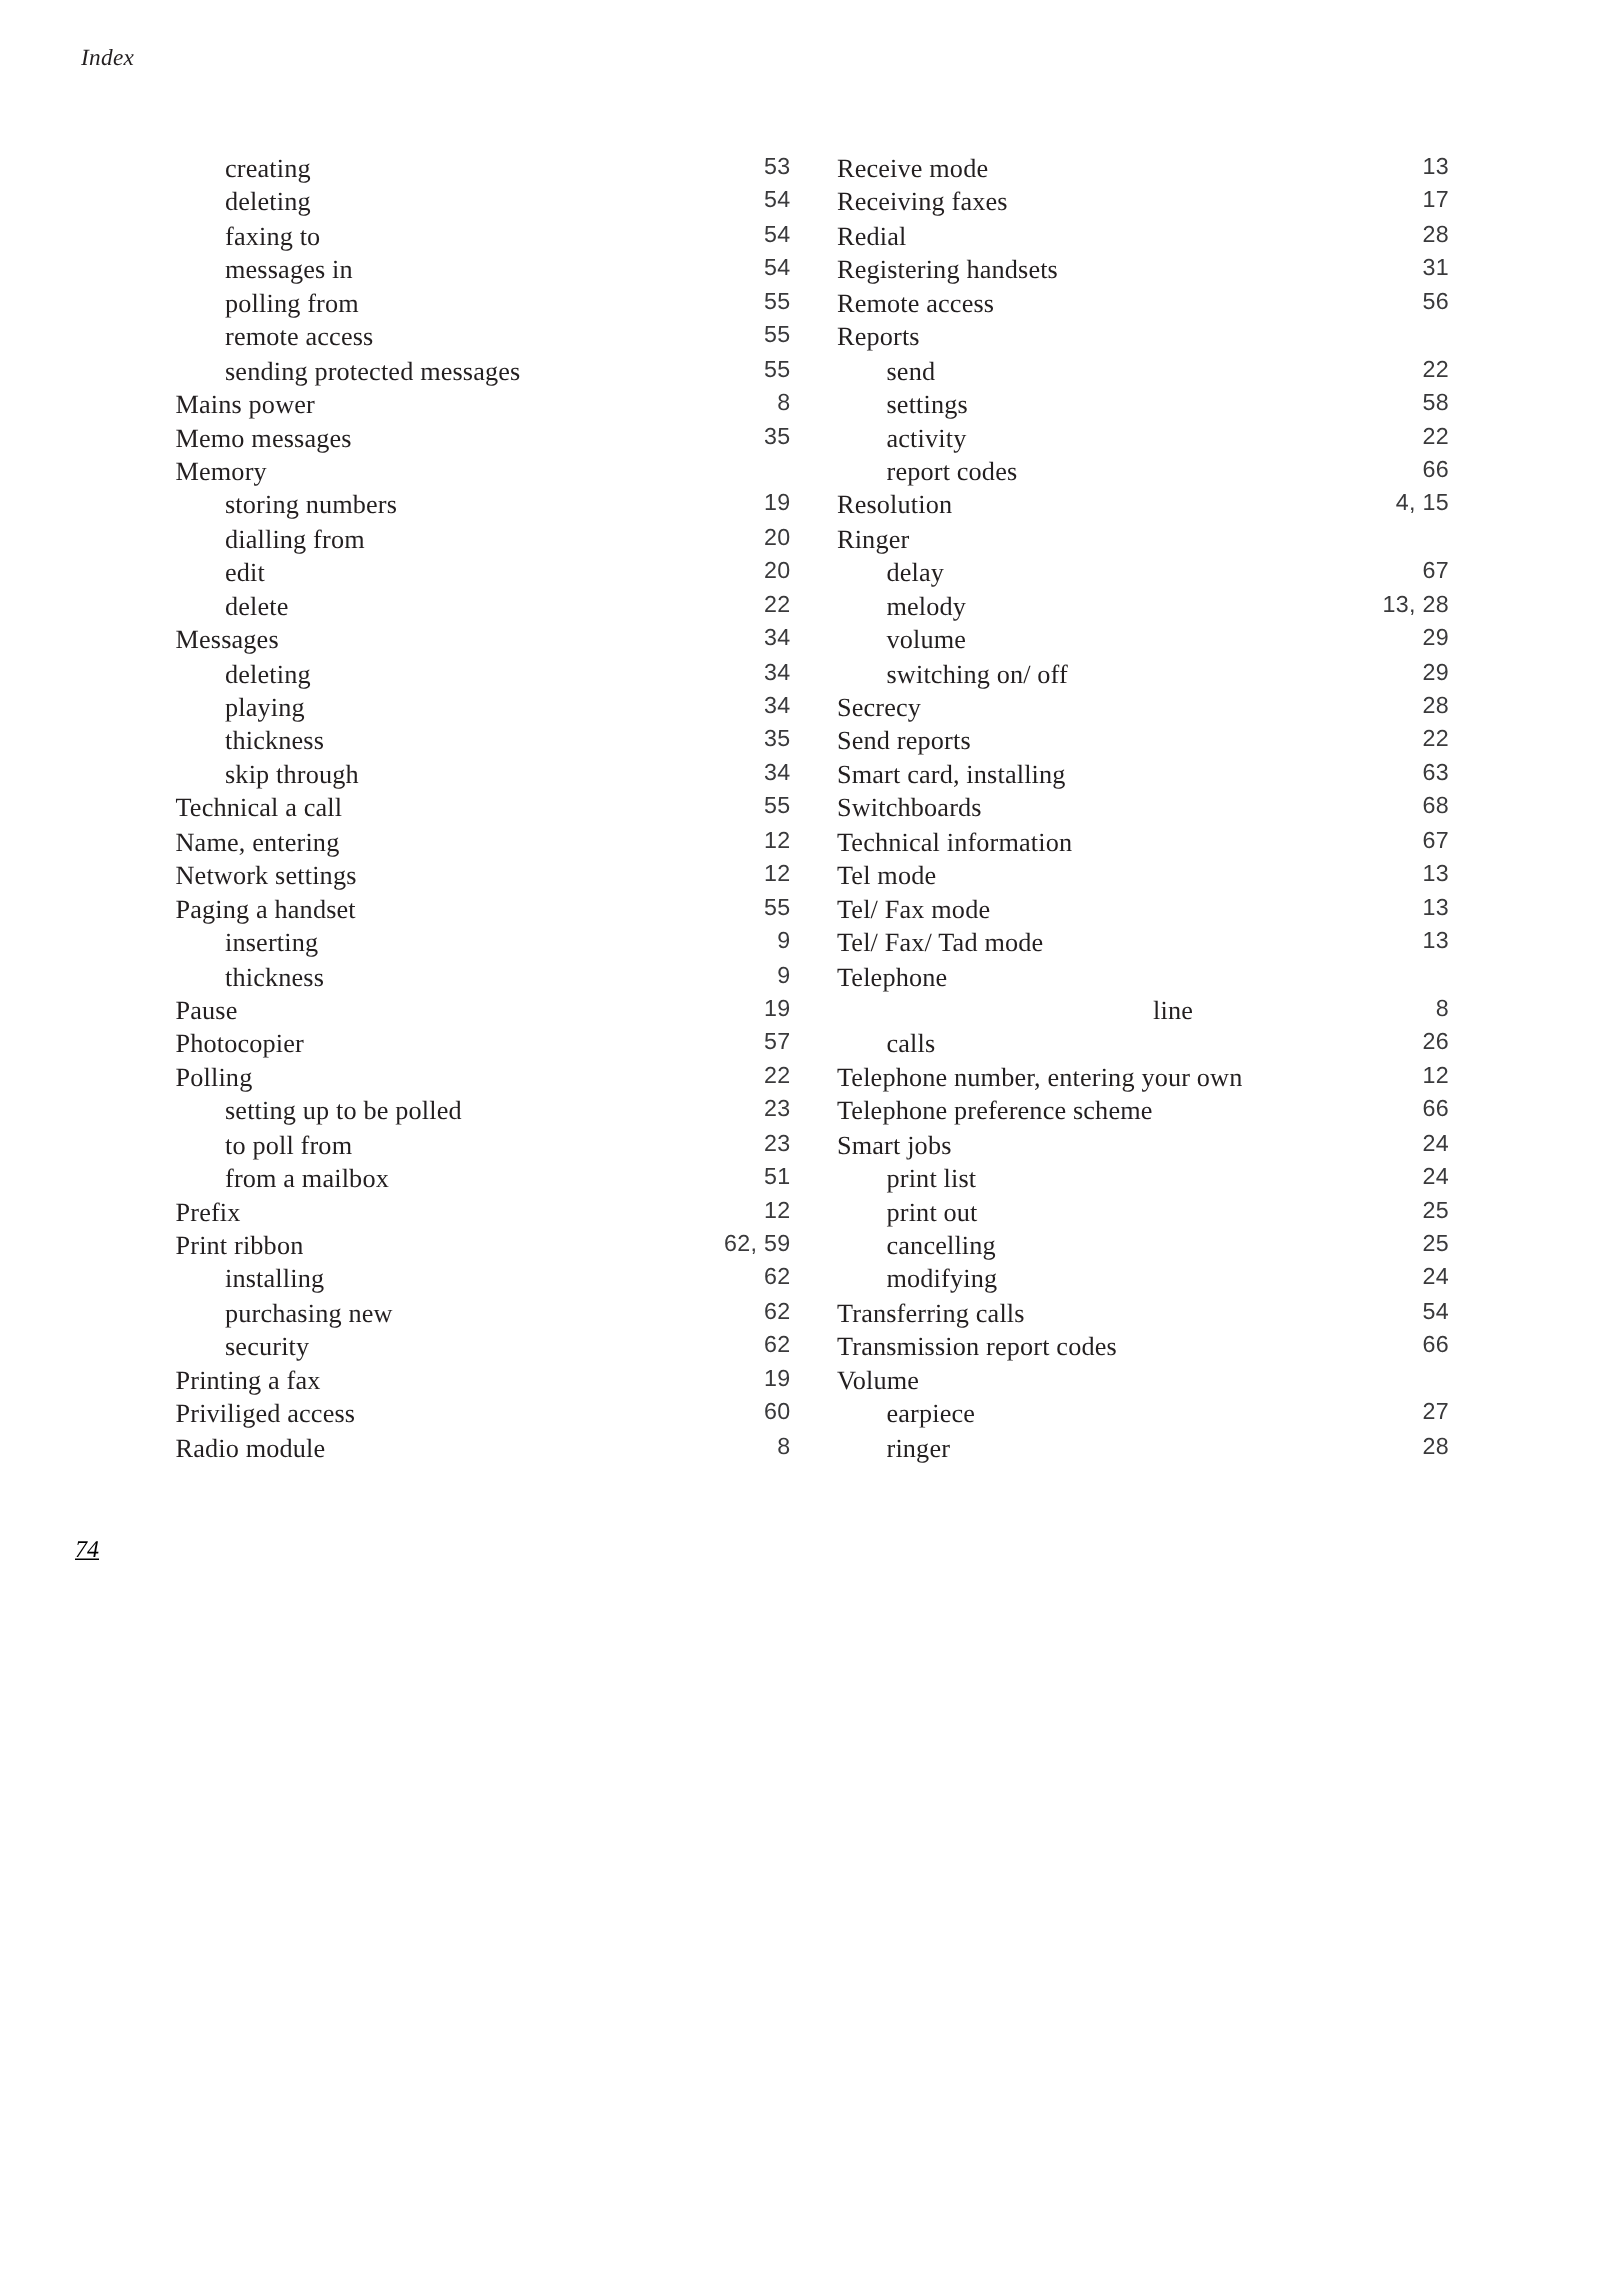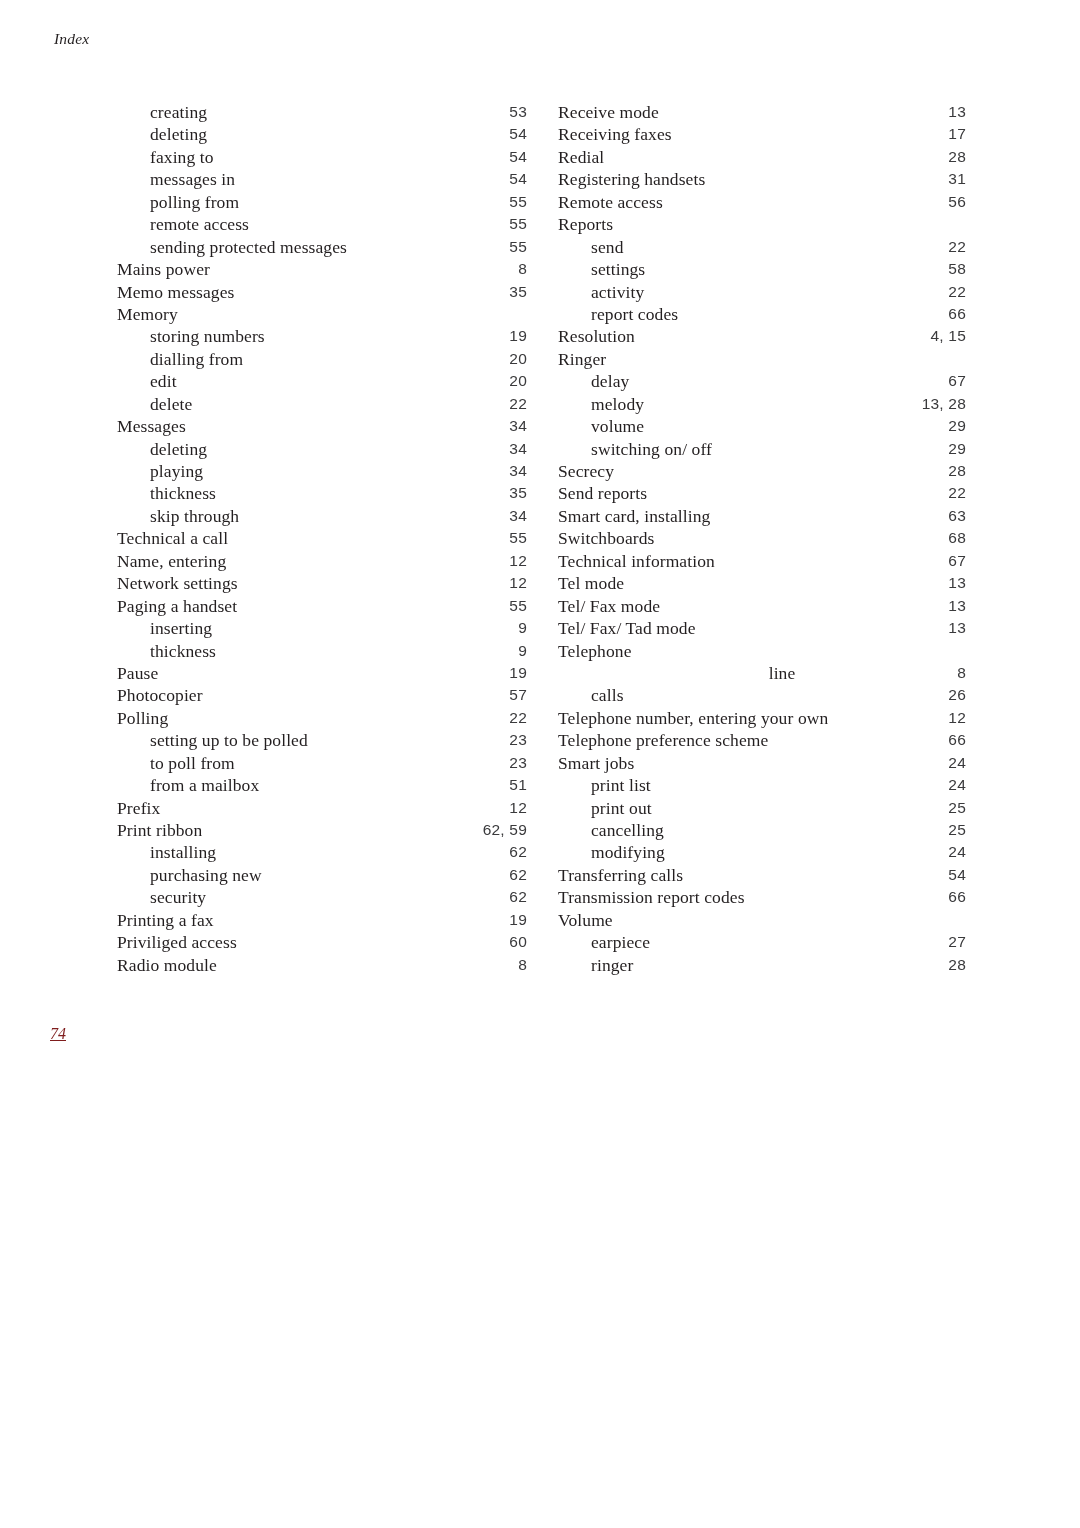--- a/index.html
+++ b/index.html
@@ -34,21 +34,21 @@
   }
 
   
   .folio {
     position: absolute;
     left: 50px;
     top: 1025px;
     font-family: "Liberation Serif", "DejaVu Serif", serif;
     font-style: italic;
     font-size: 16px;
-    color: #7f1d1d;
+    color: #000000;
     text-decoration: underline;
   }
 
   
   .index-body {
     position: absolute;
     left: 0;
     top: 101px;
     width: 1080px;
   }

